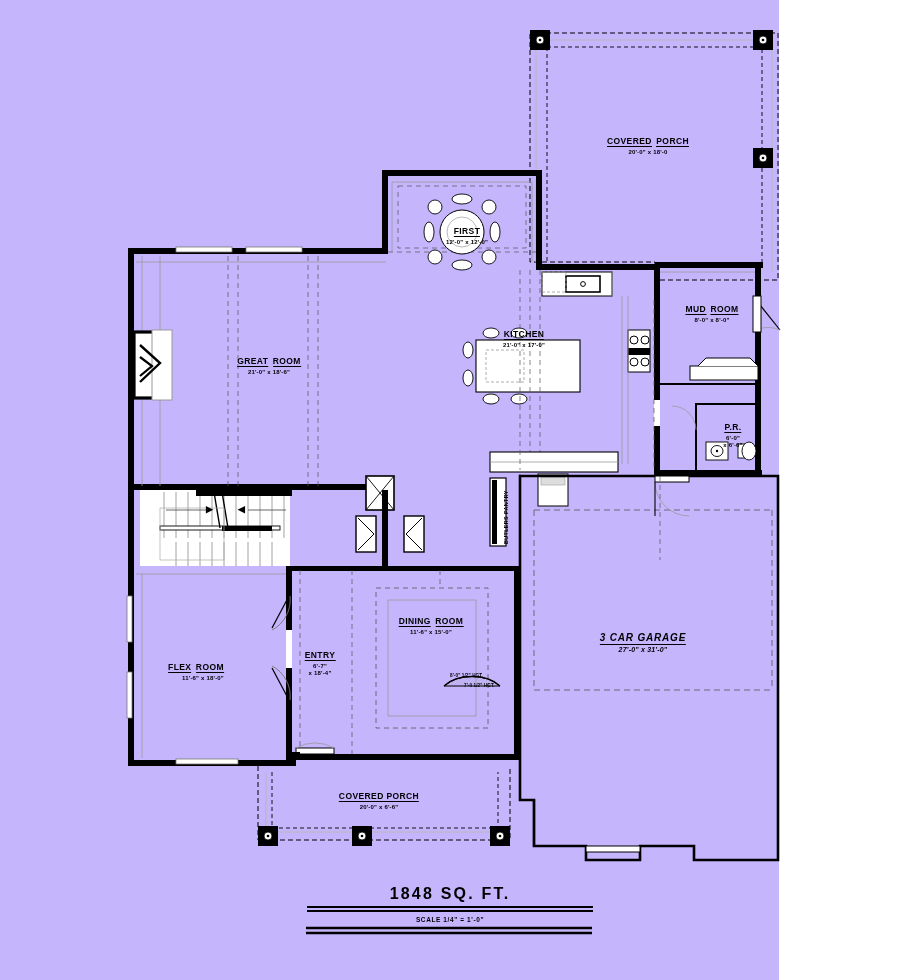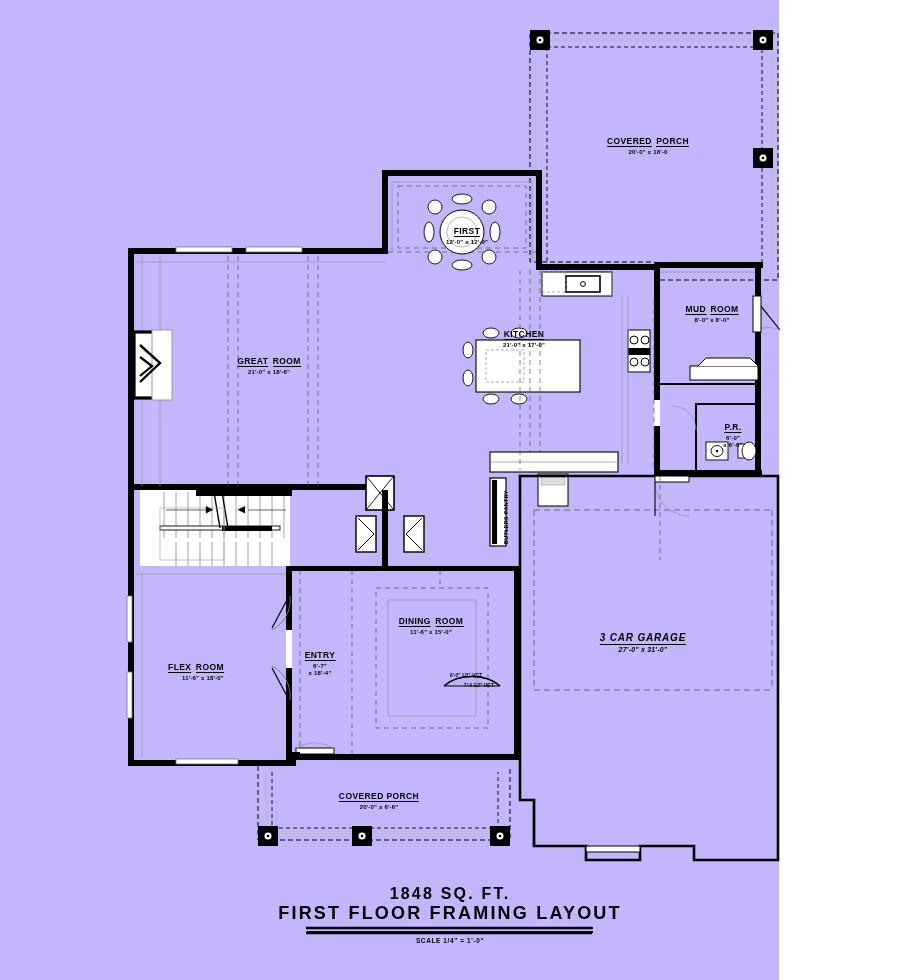--- a/index.html
+++ b/index.html
@@ -573,18 +573,17 @@
   <div class="vert-label" style="left:503px; top:544px;">BUTLERS PANTRY</div>
 
   <div class="arch-note" style="left:450px; top:673px;">8'-0" 1/2" HGT.</div>
   <div class="arch-note" style="left:464px; top:683px;">7'-0 1/2" HGT.</div>
 
   <div class="stair-arrow" style="left:206px; top:504px;">▶</div>
   <div class="stair-arrow" style="left:238px; top:504px;">◀</div>
 
   <div id="title-block">
     <div class="t-sqft">1848 SQ. FT.</div>
-    <div class="t-main">FIRST FLOOR FRAMING LAYOUT</div>
     <div class="t-rule"></div>
     <div class="t-scale">SCALE 1/4" = 1'-0"</div>
   </div>
 
 </div>
 
 </body></html>

